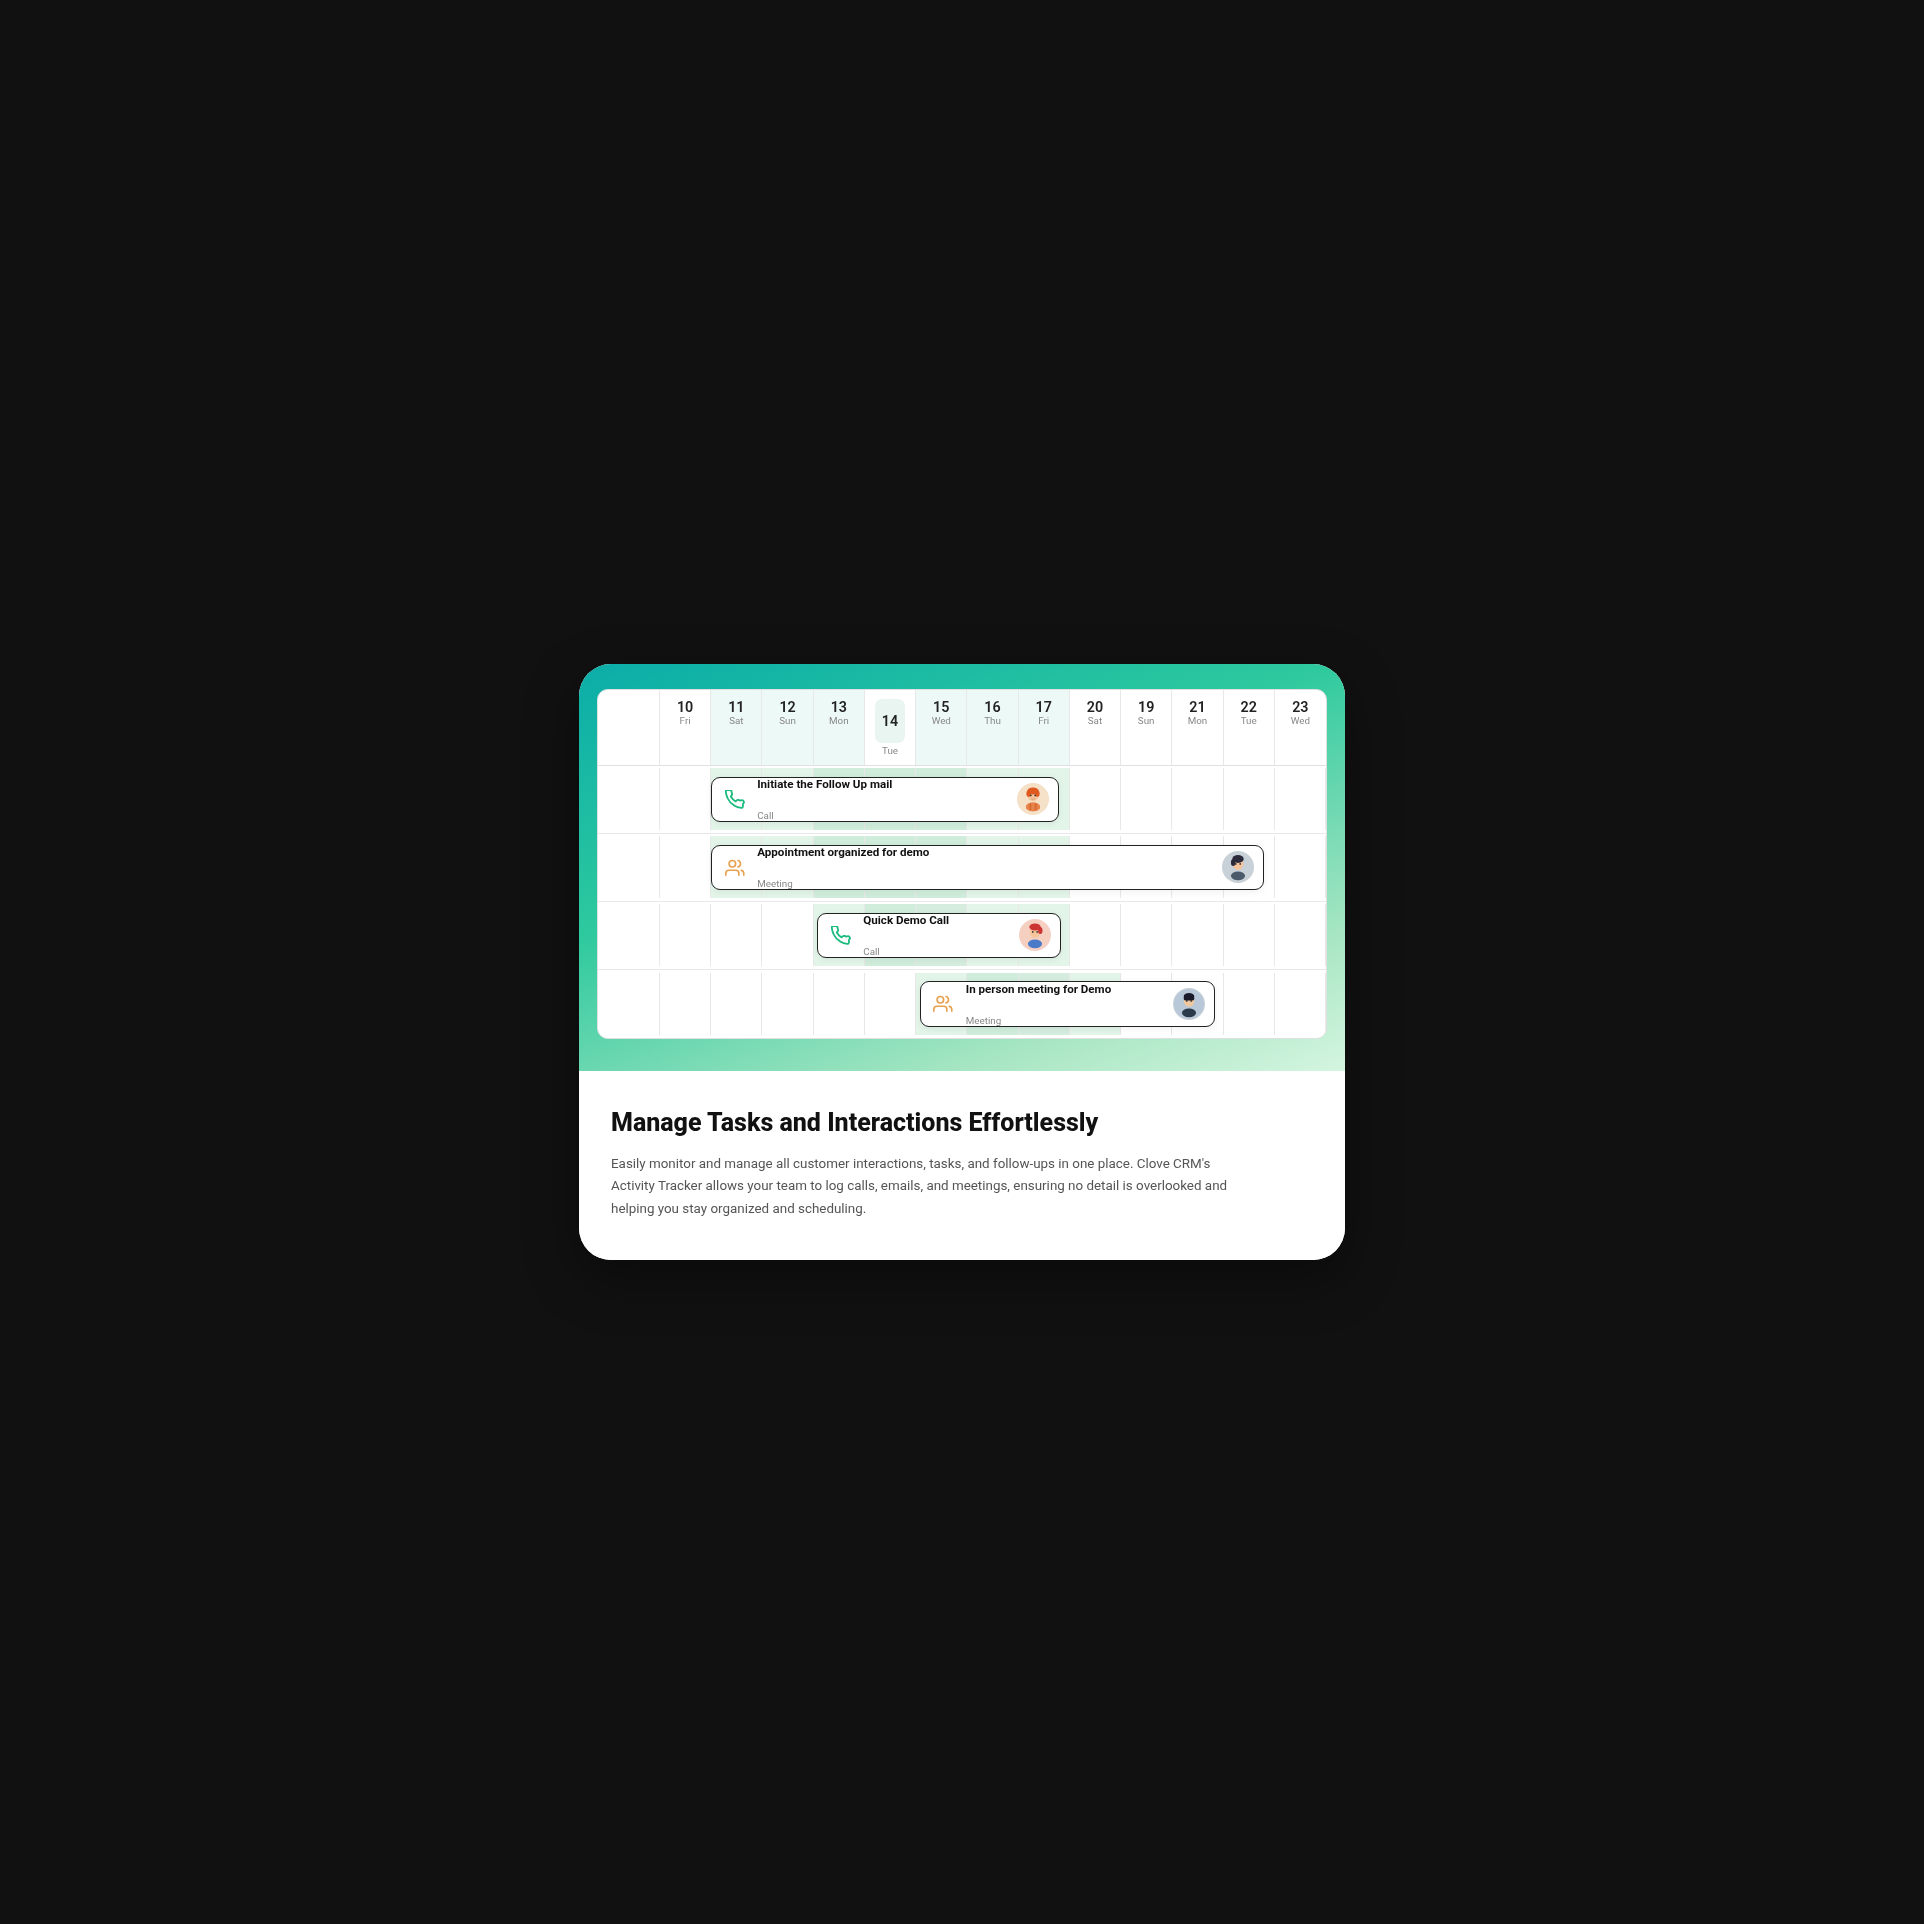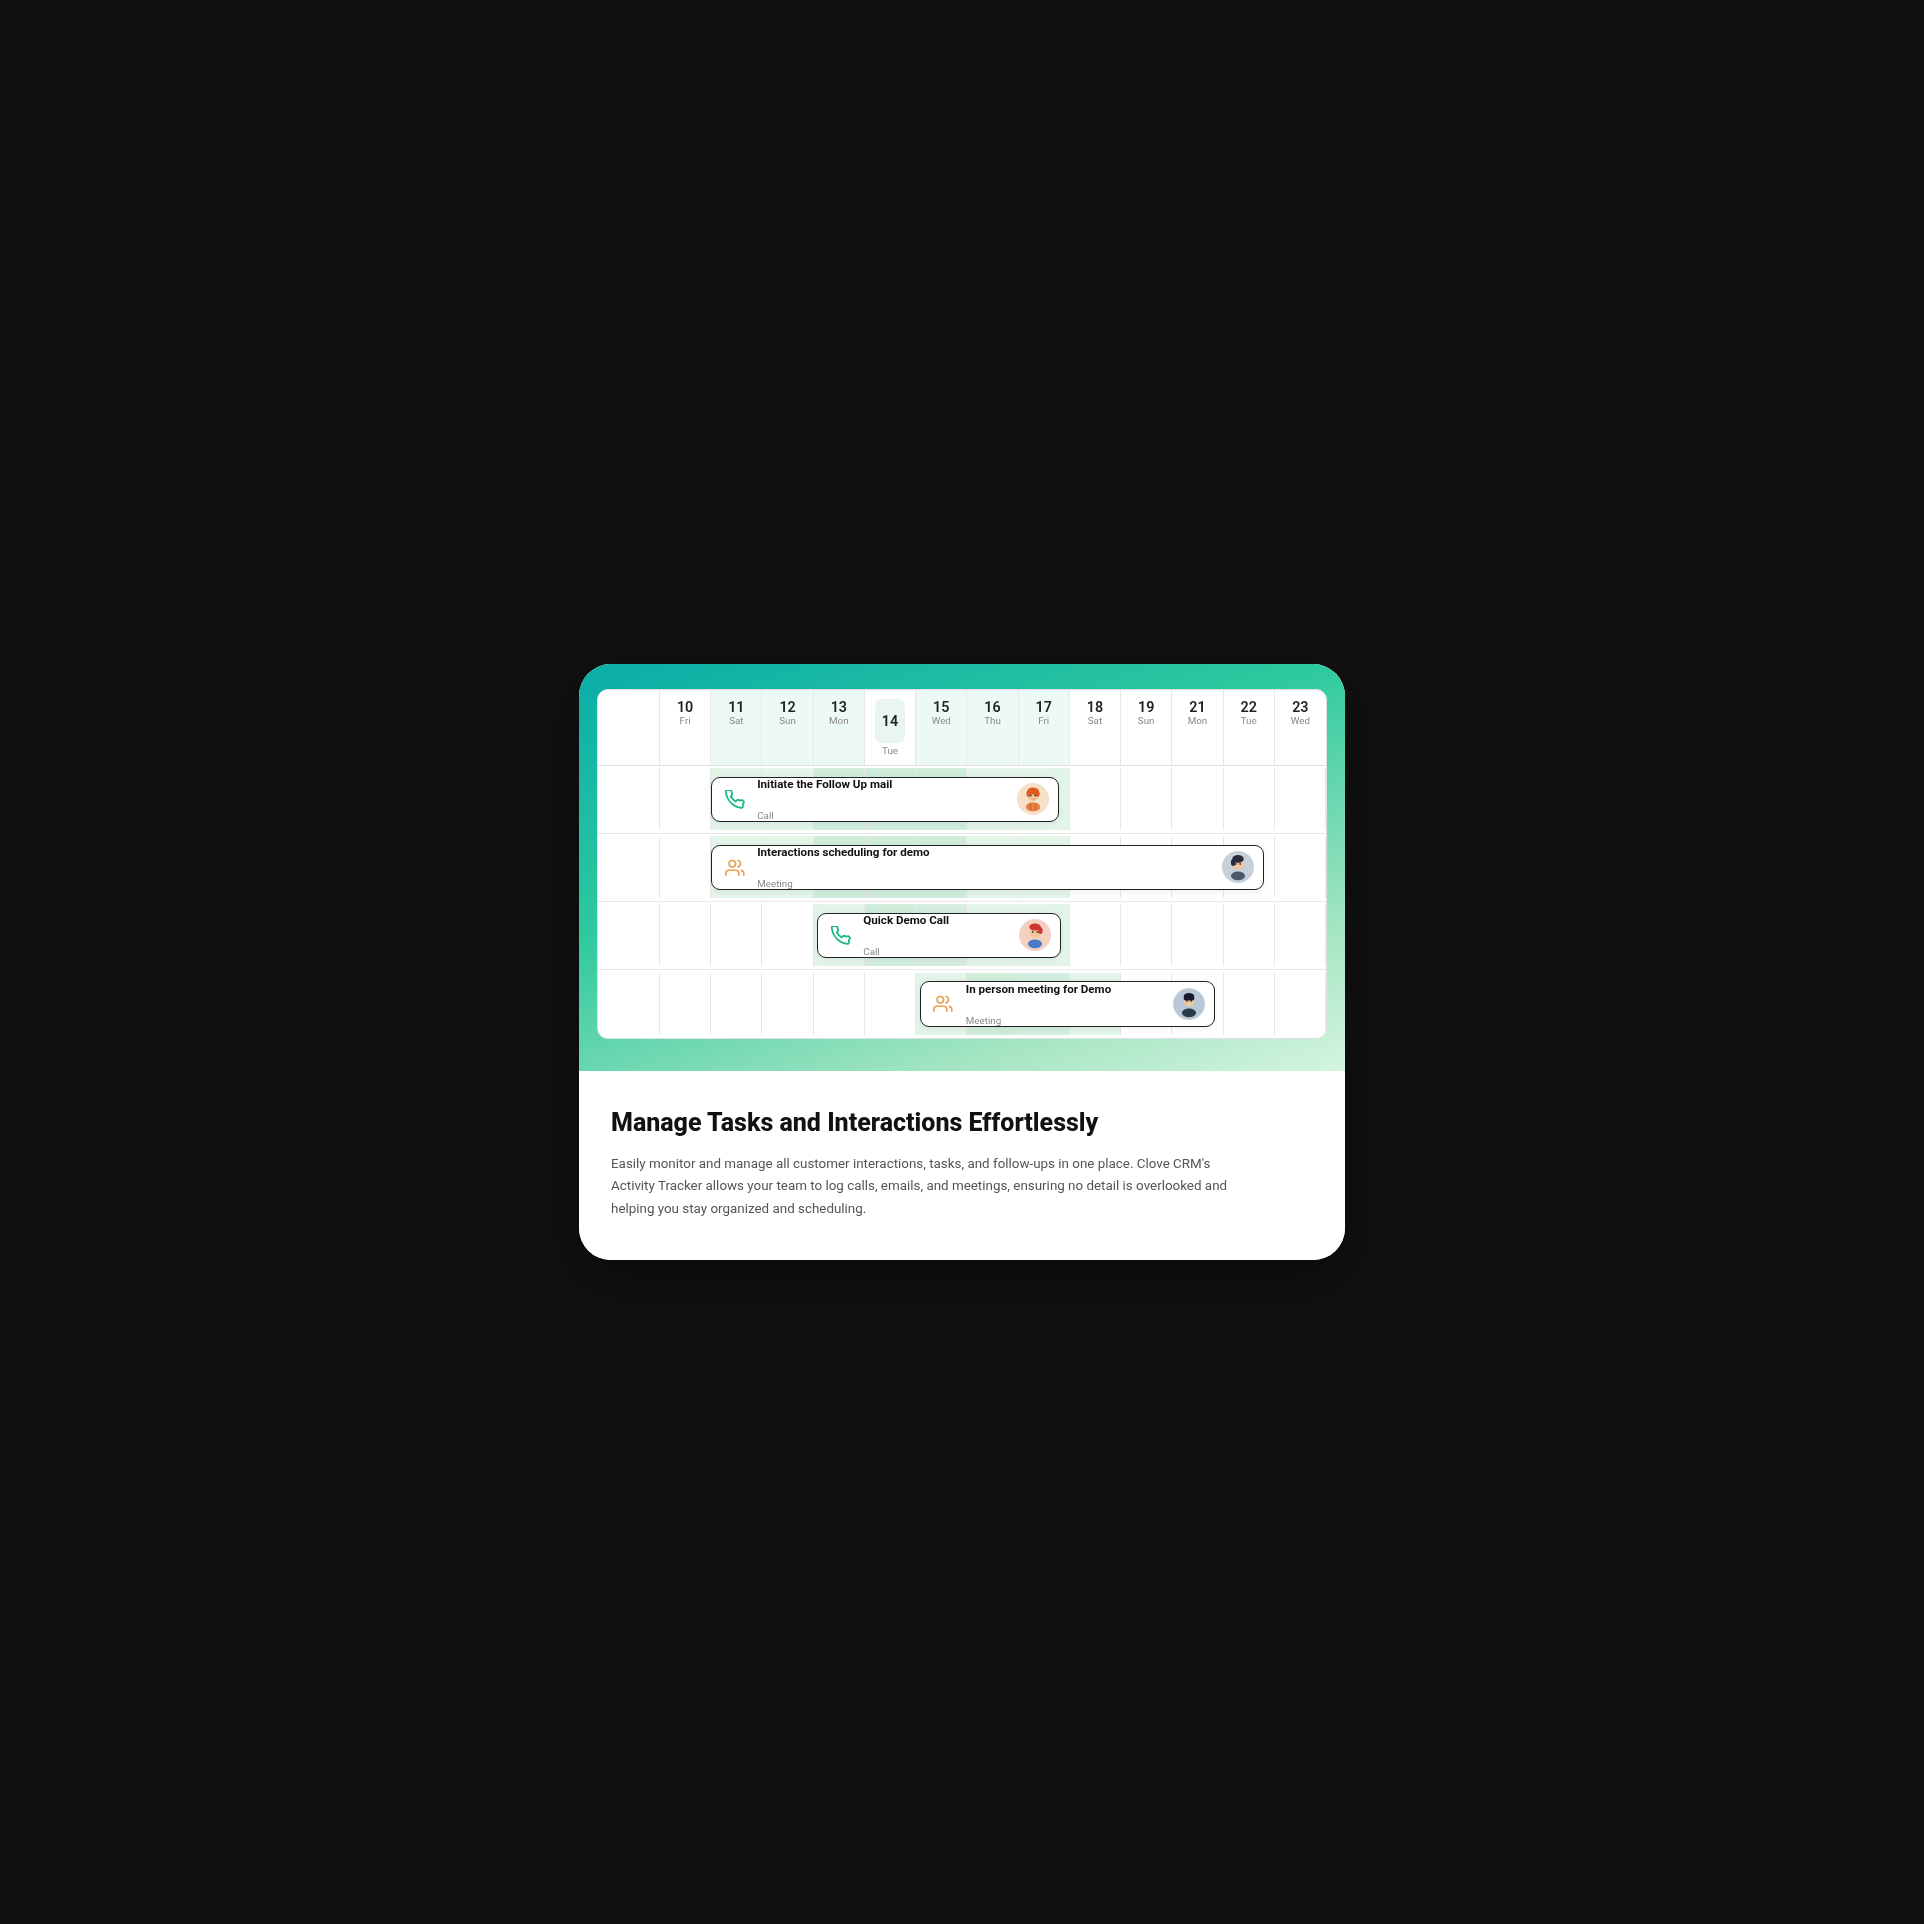--- a/index.html
+++ b/index.html
@@ -251,21 +251,21 @@
           <span class="date-num">16</span>
           <span class="day-name">Thu</span>
         </div>
 
         <div class="cal-header-cell highlighted">
           <span class="date-num">17</span>
           <span class="day-name">Fri</span>
         </div>
 
         <div class="cal-header-cell">
-          <span class="date-num">18</span>
+          <span class="date-num">20</span>
           <span class="day-name">Sat</span>
         </div>
 
         <div class="cal-header-cell">
           <span class="date-num">19</span>
           <span class="day-name">Sun</span>
         </div>
 
         <div class="cal-header-cell">
           <span class="date-num">21</span>
@@ -354,21 +354,21 @@
         <div class="event-card" style="left: calc(62px + 1 * (100% - 62px)/13); width: calc(11 * (100% - 62px)/13 - 10.7px); top: 10.7px; bottom: 10.7px;">
           <div class="event-icon person-svg">
             <svg width="19.6" height="19.6" viewBox="0 0 24 24" fill="none" stroke="#e8a050" stroke-width="2" stroke-linecap="round" stroke-linejoin="round">
               <path d="M17 21v-2a4 4 0 00-4-4H5a4 4 0 00-4 4v2"></path>
               <circle cx="9" cy="7" r="4"></circle>
               <path d="M23 21v-2a4 4 0 00-3-3.87"></path>
               <path d="M16 3.13a4 4 0 010 7.75"></path>
             </svg>
           </div>
           <div class="event-text">
-            <div class="event-title">Interactions scheduling for demo</div>
+            <div class="event-title">Appointment organized for demo</div>
             <div class="event-type">Meeting</div>
           </div>
           <div class="event-avatar avatar-dark">
 
             <svg width="30" height="30" viewBox="0 0 34 34" fill="none">
               <circle cx="17" cy="17" r="17" fill="#c8d0d8"></circle>
 
               <ellipse cx="17" cy="27" rx="8" ry="5" fill="#4a5a6a"></ellipse>
 
               <ellipse cx="17" cy="13.5" rx="6" ry="6.5" fill="#f5c49a"></ellipse>

